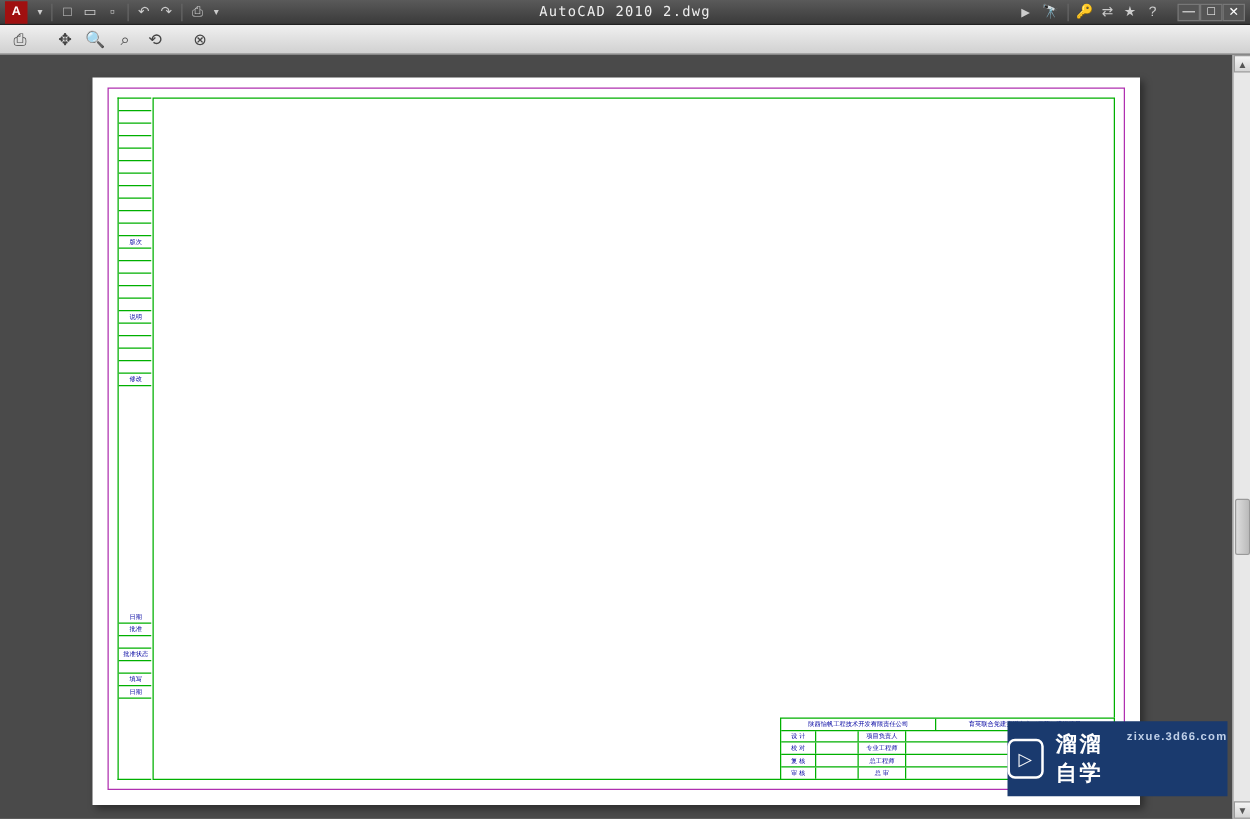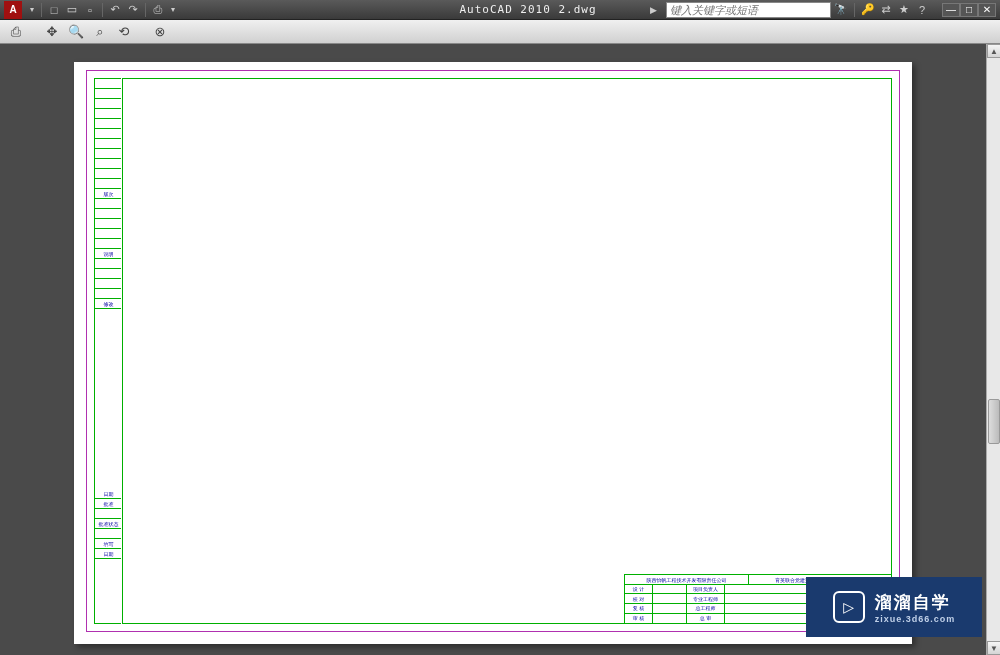--- a/index.html
+++ b/index.html
@@ -59,21 +59,20 @@
       cursor: pointer;
     }
     .title-text {
       position: absolute;
       left: 50%;
       transform: translateX(-50%);
       color: #eee;
       font-size: 11px;
       font-family: "SimSun", monospace;
       letter-spacing: 1px;
-      margin-left: 28px;
     }
     .search-trigger {
       width: 14px;
       height: 14px;
       color: #ccc;
       font-size: 9px;
       display:flex;
       align-items:center;
     }
     .search-box {
@@ -301,21 +300,21 @@
     .wm-logo {
       width: 32px;
       height: 32px;
       border: 2px solid #fff;
       border-radius: 6px;
       display:flex;
       align-items:center;
       justify-content:center;
       font-size: 14px;
     }
-    .wm-text { display:flex; flex-direction:column; }
+    .wm-text { display:flex; }
     .wm-main { font-size: 17px; font-weight: bold; letter-spacing: 2px;}
     .wm-sub { font-size: 9px; letter-spacing: 1px; color: #c0d0e8; font-weight: bold;}
   </style>
 </head>
 <body>
 
 <div class="titlebar">
   <div class="app-icon">A</div>
   <div class="qat-dropdown">▾</div>
   <div class="qat-sep"></div>
@@ -326,21 +325,20 @@
   <div class="qat-btn">↶</div>
   <div class="qat-btn">↷</div>
   <div class="qat-sep"></div>
   <div class="qat-btn">⎙</div>
   <div class="qat-dropdown">▾</div>
 
   <div class="title-text">AutoCAD 2010  2.dwg</div>
 
   <div class="right-tools">
     <div class="search-trigger">▶</div>
-    <input class="search-box" placeholder="键入关键字或短语" style="">
     <div class="tool-icon">🔭</div>
     <div class="qat-sep"></div>
     <div class="tool-icon">🔑</div>
     <div class="tool-icon">⇄</div>
     <div class="tool-icon">★</div>
     <div class="tool-icon">?</div>
     <div style="width:8px"></div>
     <div class="win-controls">
       <div class="win-btn">—</div>
       <div class="win-btn">□</div>

